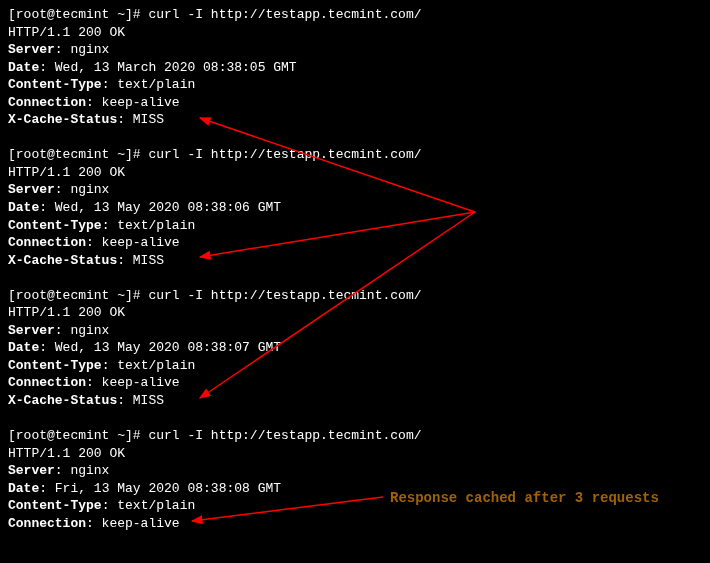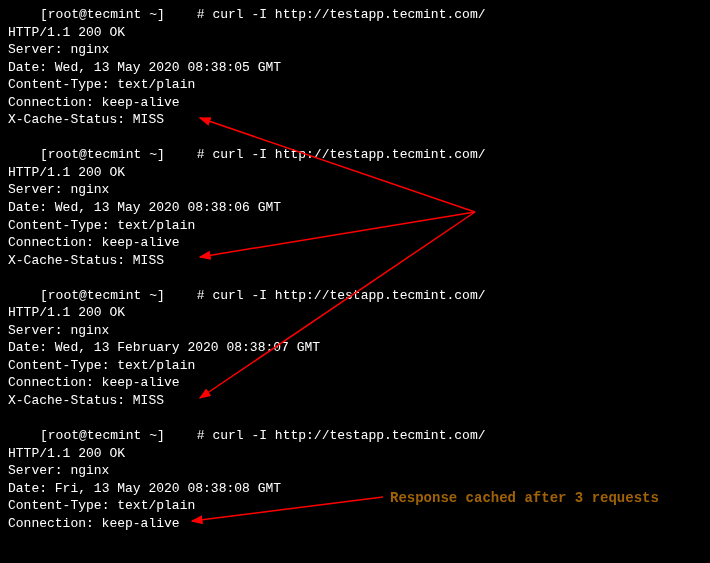--- a/index.html
+++ b/index.html
@@ -9,22 +9,22 @@
       font-size: 13px;
       margin: 0;
       padding: 6px 8px;
       line-height: 1.35;
       width: 710px;
       height: 563px;
       box-sizing: border-box;
       position: relative;
       overflow: hidden;
     }
-    .bold { font-weight: normal; margin-top: 20px; }
-    .prompt-part { white-space: pre; margin-left: 32px; }
+    .bold { font-weight: bold; margin-top: 20px; }
+    .prompt-part { white-space: pre; }
     .line { white-space: pre; }
     .block { margin: 0; }
     .annotation {
       position: absolute;
       color: #a16207;
       font-family: 'Courier New', monospace;
       font-size: 14px;
       white-space: nowrap;
       font-weight: bold;
     }
@@ -37,21 +37,21 @@
   </style>
 </head>
 <body>
 
 <div>
 
   <div class="block">
     <div class="line"><span class="prompt-part">[root@tecmint ~]</span><span class="prompt-part"># </span><span>curl -I http://testapp.tecmint.com/</span></div>
     <div class="line">HTTP/1.1 200 OK</div>
     <div class="line"><span class="bold">Server</span><span>: nginx</span></div>
-    <div class="line"><span class="bold">Date</span><span>: Wed, 13 May 2020 08:38:05 GMT</span></div>
+    <div class="line"><span class="bold">Date</span><span>: Wed, 13 March 2020 08:38:05 GMT</span></div>
     <div class="line"><span class="bold">Content-Type</span><span>: text/plain</span></div>
     <div class="line"><span class="bold">Connection</span><span>: keep-alive</span></div>
     <div class="line"><span class="bold">X-Cache-Status</span><span>: MISS</span></div>
   </div>
   <div class="line">&nbsp;</div>
 
   <div class="block">
     <div class="line"><span class="prompt-part">[root@tecmint ~]</span><span class="prompt-part"># </span><span>curl -I http://testapp.tecmint.com/</span></div>
     <div class="line">HTTP/1.1 200 OK</div>
     <div class="line"><span class="bold">Server</span><span>: nginx</span></div>
@@ -59,21 +59,21 @@
     <div class="line"><span class="bold">Content-Type</span><span>: text/plain</span></div>
     <div class="line"><span class="bold">Connection</span><span>: keep-alive</span></div>
     <div class="line"><span class="bold">X-Cache-Status</span><span>: MISS</span></div>
   </div>
   <div class="line">&nbsp;</div>
 
   <div class="block">
     <div class="line"><span class="prompt-part">[root@tecmint ~]</span><span class="prompt-part"># </span><span>curl -I http://testapp.tecmint.com/</span></div>
     <div class="line">HTTP/1.1 200 OK</div>
     <div class="line"><span class="bold">Server</span><span>: nginx</span></div>
-    <div class="line"><span class="bold">Date</span><span>: Wed, 13 February 2020 08:38:07 GMT</span></div>
+    <div class="line"><span class="bold">Date</span><span>: Wed, 13 May 2020 08:38:07 GMT</span></div>
     <div class="line"><span class="bold">Content-Type</span><span>: text/plain</span></div>
     <div class="line"><span class="bold">Connection</span><span>: keep-alive</span></div>
     <div class="line"><span class="bold">X-Cache-Status</span><span>: MISS</span></div>
   </div>
   <div class="line">&nbsp;</div>
 
   <div class="block">
     <div class="line"><span class="prompt-part">[root@tecmint ~]</span><span class="prompt-part"># </span><span>curl -I http://testapp.tecmint.com/</span></div>
     <div class="line">HTTP/1.1 200 OK</div>
     <div class="line"><span class="bold">Server</span><span>: nginx</span></div>

